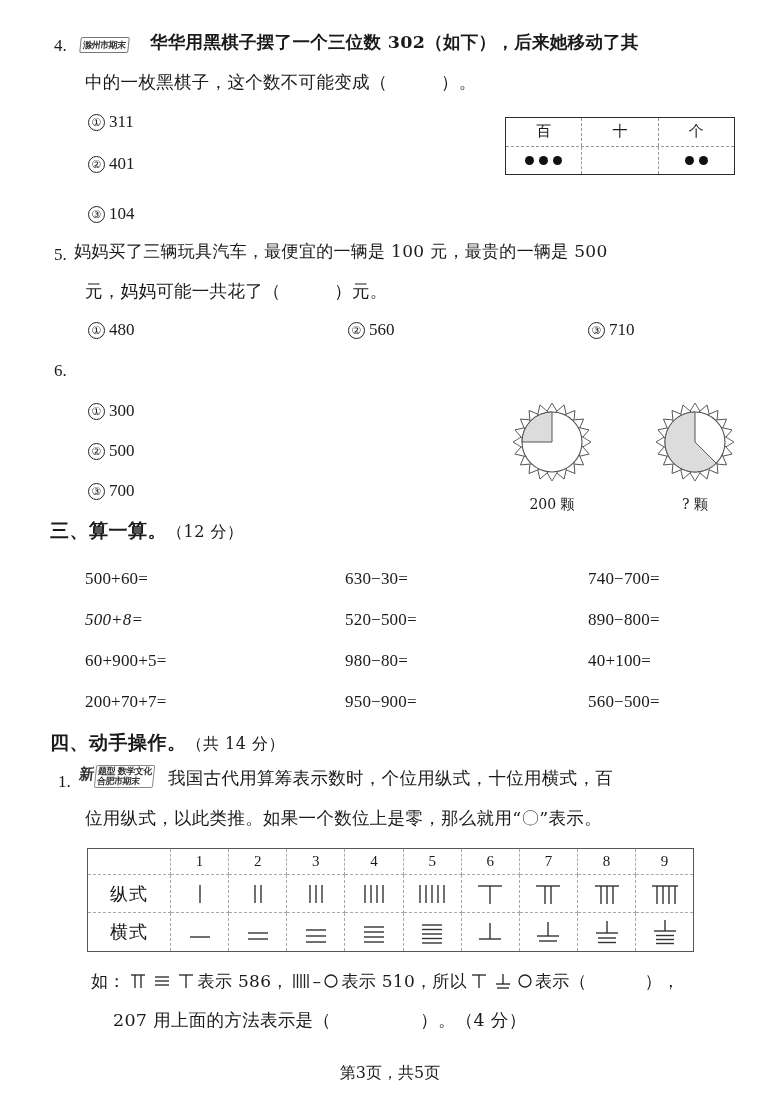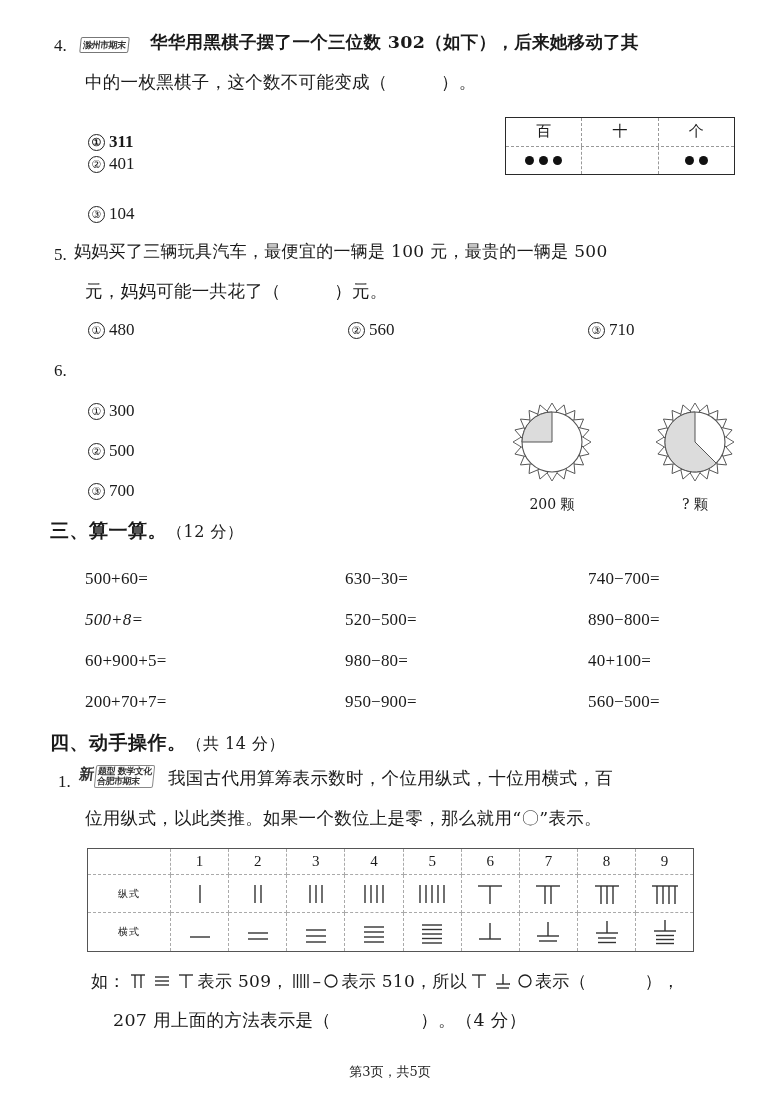--- a/index.html
+++ b/index.html
@@ -181,58 +181,58 @@
     text-align: center;
     vertical-align: middle;
     padding: 0;
   }
   .rod-table tr:first-child td { border-top: none; }
   .rod-table tr:last-child td { border-bottom: none; }
   .rod-table td:first-child { border-left: none; }
   .rod-table td:last-child { border-right: none; }
   .rod-head { font-size: 15px; font-family: "Liberation Serif", serif; }
   .rod-label {
-    font-size: 10px;
+    font-size: 18px;
     font-family: "DejaVu Serif", serif;
     letter-spacing: 1px;
   }
   .rod-glyph { line-height: 0; }
 
   
   .inline-rod {
     display: inline-block;
     vertical-align: middle;
     margin: 0 2px;
   }
 
   
   .footer {
     position: absolute;
     left: 0;
     width: 780px;
     text-align: center;
-    font-size: 13px;
+    font-size: 16px;
     font-family: "DejaVu Serif", serif;
     color: #222;
   }
   .paren-gap { display: inline-block; }
 </style>
 </head>
 <body>
 
 <div class="page">
 
   <div class="qnum" style="left:54px; top:36px;">4.</div>
 
   <div class="tag tag-simple" style="left:80px; top:37px;">滁州市期末</div>
 
   <div class="qline cn" style="left:150px; top:34px;font-weight:bold;">华华用黑棋子摆了一个三位数 302（如下），后来她移动了其</div>
   <div class="qline cn" style="left:85px; top:74px;">中的一枚黑棋子，这个数不可能变成（　　　）。</div>
 
-  <div class="opt" style="left:88px; top:132px;font-weight:bold;">
+  <div class="opt" style="left:88px; top:112px;">
     <span class="circ">①</span><span class="num">311</span>
   </div>
   <div class="opt" style="left:88px; top:154px;">
     <span class="circ">②</span><span class="num">401</span>
   </div>
   <div class="opt" style="left:88px; top:204px;">
     <span class="circ">③</span><span class="num">104</span>
   </div>
 
   <div class="pv-table" style="left:505px; top:117px; width:230px; height:58px;">
@@ -590,21 +590,21 @@
           <g stroke="#222" stroke-width="1.3">
             <line x1="3" y1="5" x2="17" y2="5"></line>
             <line x1="3" y1="9" x2="17" y2="9"></line>
             <line x1="3" y1="13" x2="17" y2="13"></line>
           </g>
         </svg></span><span class="inline-rod"><svg width="20" height="18" viewBox="0 0 20 18">
           <g stroke="#222" stroke-width="1.3">
             <line x1="3" y1="3" x2="17" y2="3"></line>
             <line x1="10" y1="3" x2="10" y2="16"></line>
           </g>
-        </svg></span><span>表示 509，</span><span class="inline-rod"><svg width="20" height="18" viewBox="0 0 20 18">
+        </svg></span><span>表示 586，</span><span class="inline-rod"><svg width="20" height="18" viewBox="0 0 20 18">
           <g stroke="#222" stroke-width="1.3">
             <line x1="3" y1="2" x2="3" y2="16"></line>
             <line x1="6.5" y1="2" x2="6.5" y2="16"></line>
             <line x1="10" y1="2" x2="10" y2="16"></line>
             <line x1="13.5" y1="2" x2="13.5" y2="16"></line>
             <line x1="17" y1="2" x2="17" y2="16"></line>
           </g>
         </svg></span><span>–</span><span class="inline-rod"><svg width="16" height="18" viewBox="0 0 16 18">
           <circle cx="8" cy="9" r="6" fill="none" stroke="#222" stroke-width="1.3"></circle>
         </svg></span><span>表示 510，所以</span><span class="inline-rod"><svg width="20" height="18" viewBox="0 0 20 18">

